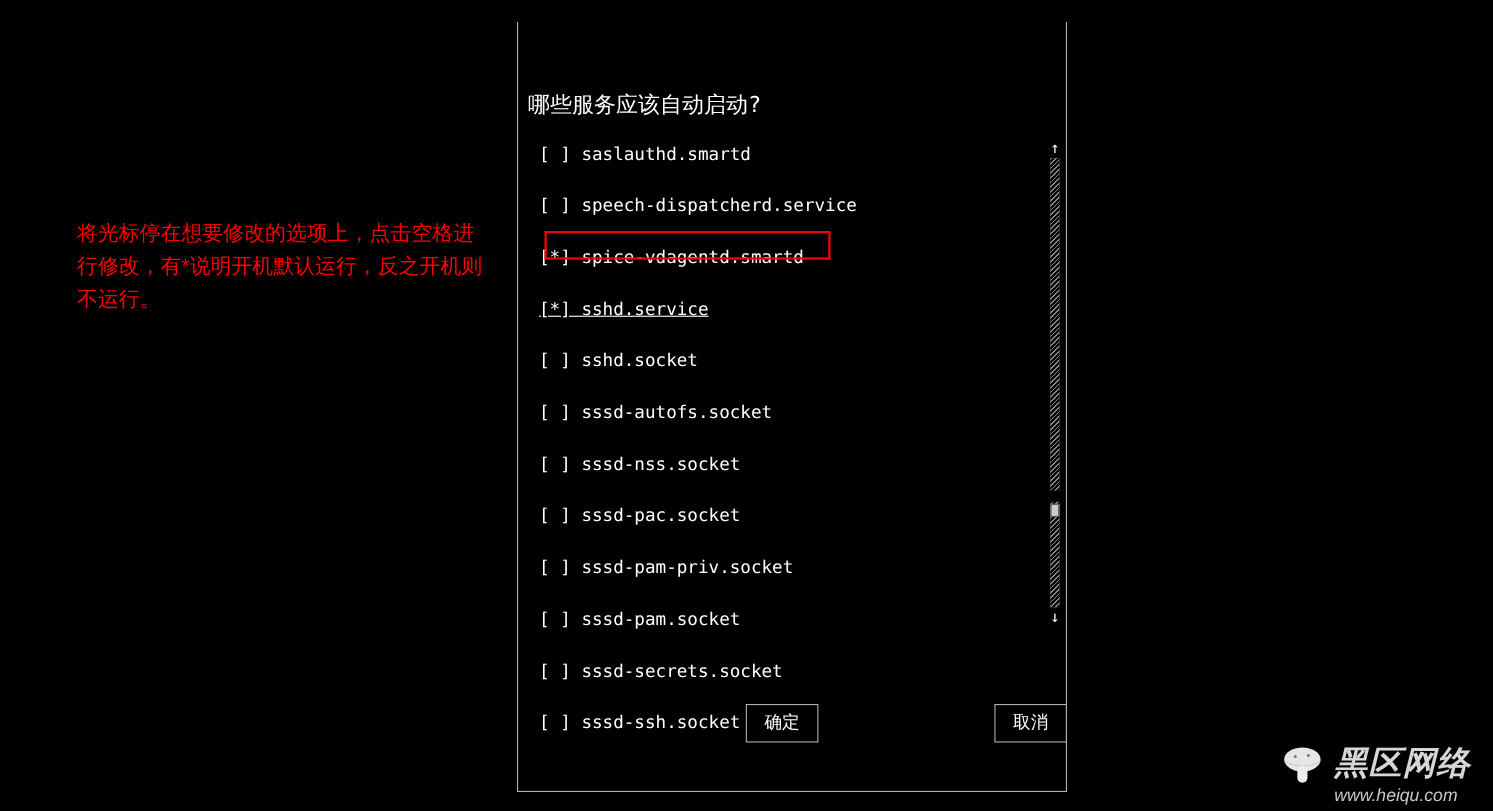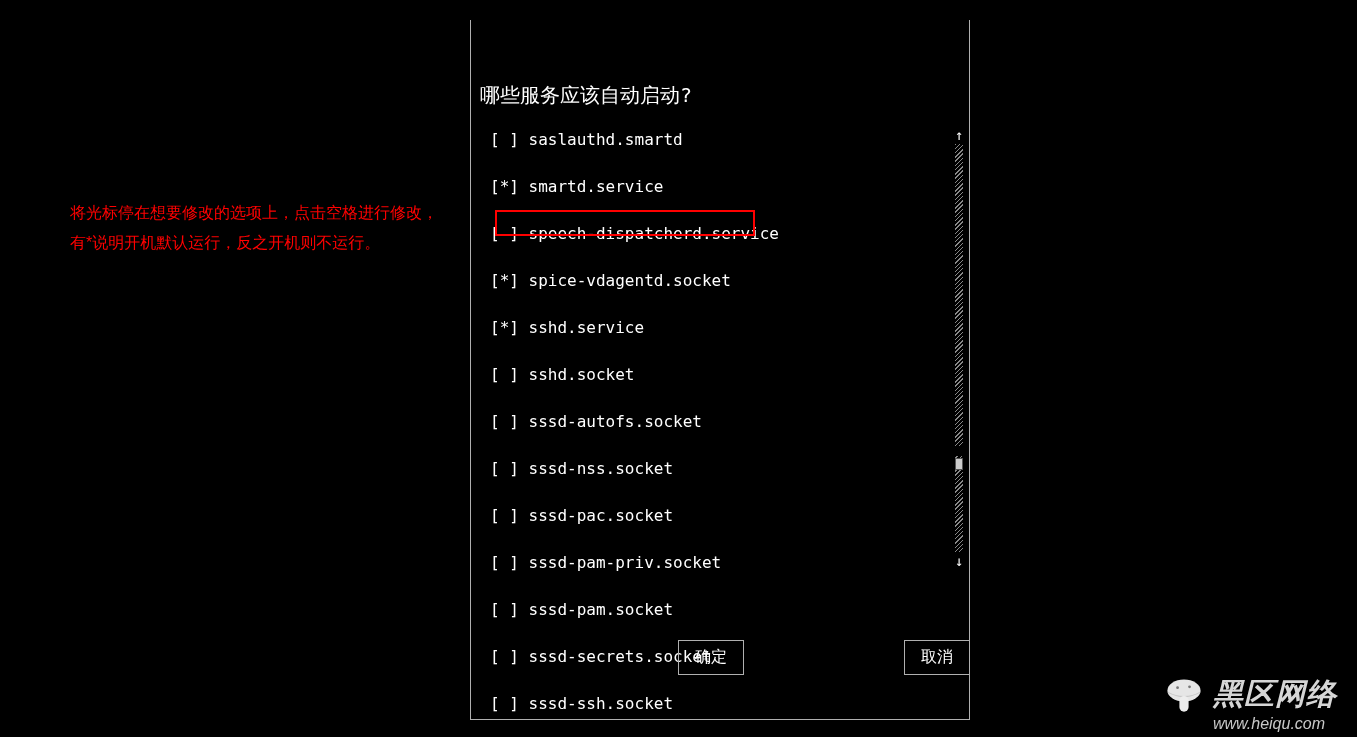--- a/index.html
+++ b/index.html
@@ -2,39 +2,39 @@
 <html><head>
 <meta charset="utf-8">
 <style>
   * { margin:0; padding:0; box-sizing:border-box; }
   html,body { width:1357px; height:737px; background:#000; overflow:hidden; }
   body { font-family:"DejaVu Sans Mono","Liberation Mono","Courier New",monospace; font-size:16px; color:#fff; position:relative; }
 
   .annotation {
     position:absolute; left:70px; top:198px; width:370px;
     color:#ff0000; font-family:"Microsoft YaHei","SimSun",sans-serif;
-    font-size:16px; line-height:30px;
+    font-size:19px; line-height:30px;
     word-break:break-all;
   }
 
   .dialog {
     position:absolute; left:470px; top:20px; width:500px; height:700px;
     border-left:1px solid #b0b0b0; border-right:1px solid #b0b0b0; border-bottom:1px solid #b0b0b0;
   }
 
   .prompt {
     position:absolute; left:480px; top:82px; color:#fff;
     font-family:"Microsoft YaHei","SimSun",monospace,sans-serif; font-size:20px;
   }
 
   .list {
     position:absolute; left:490px; top:128px; white-space:pre; line-height:23.5px;
   }
   .list .row { display:block; }
-  .list .row.highlight { position:relative; }
+  .list .row.highlight { position:relative;text-decoration:underline; }
 
   .highlight-box {
     position:absolute; left:495px; top:210px; width:260px; height:26px;
     border:2px solid #ff0000; pointer-events:none;
   }
 
   .scrollbar {
     position:absolute; left:955px; top:128px; width:8px; height:440px;
     display:flex; flex-direction:column; align-items:center; color:#fff; font-size:14px;
   }
@@ -76,23 +76,22 @@
 </head>
 <body>
 
 <div class="annotation">将光标停在想要修改的选项上，点击空格进行修改，有*说明开机默认运行，反之开机则不运行。</div>
 
 <div class="dialog"></div>
 
 <div class="prompt">哪些服务应该自动启动?</div>
 
 <div class="list" id="service-list"><span class="row">[ ] saslauthd.smartd</span>
-<span class="row">[*] smartd.service</span>
 <span class="row">[ ] speech-dispatcherd.service</span>
-<span class="row">[*] spice-vdagentd.socket</span>
+<span class="row">[*] spice-vdagentd.smartd</span>
 <span class="row highlight">[*] sshd.service</span>
 <span class="row">[ ] sshd.socket</span>
 <span class="row">[ ] sssd-autofs.socket</span>
 <span class="row">[ ] sssd-nss.socket</span>
 <span class="row">[ ] sssd-pac.socket</span>
 <span class="row">[ ] sssd-pam-priv.socket</span>
 <span class="row">[ ] sssd-pam.socket</span>
 <span class="row">[ ] sssd-secrets.socket</span>
 <span class="row">[ ] sssd-ssh.socket</span>
 

